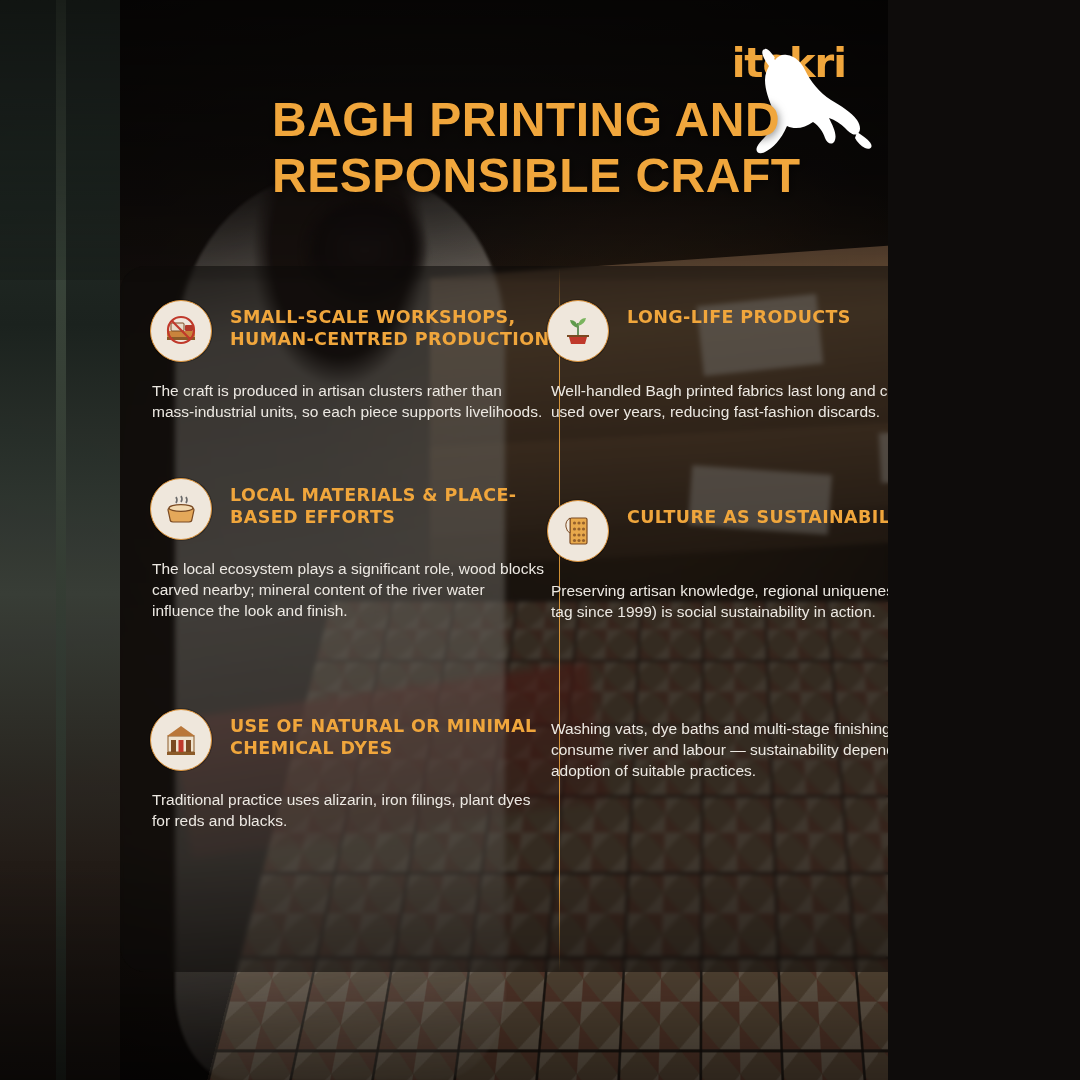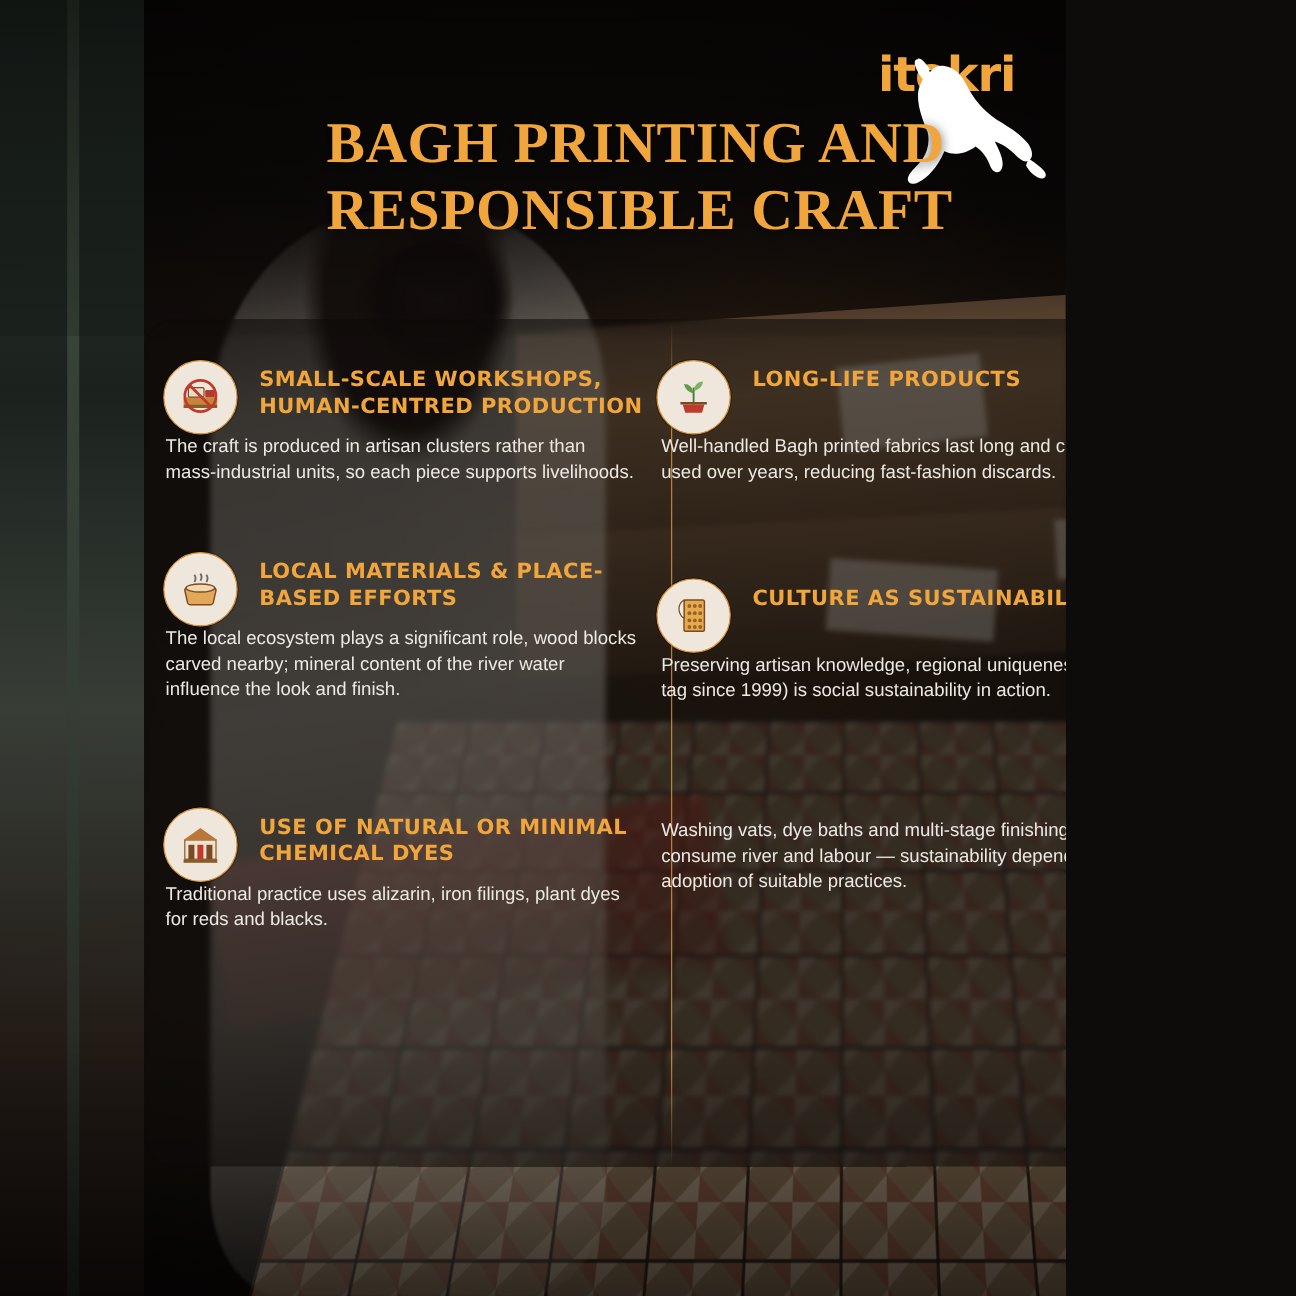--- a/index.html
+++ b/index.html
@@ -147,21 +147,21 @@
   .heading {
     position: absolute;
     left: 272px;
     top: 92px;
     width: 700px;
     color: #f0a63c;
     font-size: 48px;
     line-height: 1.17;
     font-weight: 800;
     letter-spacing: 0.5px;
-    font-family: Liberation Serif, serif;
+    font-family: Liberation Sans, sans-serif;
     text-transform: uppercase;
     text-shadow: 0 2px 10px rgba(0,0,0,0.6);
   }
 
   
   .panel {
     position: absolute;
     left: 120px;
     top: 266px;
     width: 840px;
@@ -176,21 +176,21 @@
     top: 268px;
     width: 1px;
     height: 704px;
     background: linear-gradient(180deg, rgba(240,166,60,0) 0%, rgba(240,166,60,0.85) 12%, rgba(240,166,60,0.85) 88%, rgba(240,166,60,0) 100%);
   }
 
   .col {
     position: absolute;
     width: 400px;
   }
-  .col-left { left: 136px; top: 300px; }
+  .col-left { left: 150px; top: 300px; }
   .col-right { left: 547px; top: 300px; }
 
   .item { position: relative; margin-bottom: 48px; }
   .item-head {
     display: flex;
     align-items: flex-start;
     gap: 18px;
   }
   .icon-badge {
     flex: 0 0 auto;
@@ -210,20 +210,21 @@
     color: #f0a63c;
     font-size: 17.5px;
     font-weight: 800;
     letter-spacing: 0.4px;
     line-height: 1.26;
     text-transform: uppercase;
     padding-top: 6px;
     font-family: "DejaVu Sans", sans-serif;
   }
   .item-body {
+    margin-top: 18px;
     color: #ece8e2;
     font-size: 15.5px;
     line-height: 1.36;
     max-width: 392px;
   }
   .col-left .item-body { padding-left: 2px; }
   .col-right .item-body { padding-left: 4px; }
 
   
   .col-left .item:nth-child(1) { margin-bottom: 56px; }

